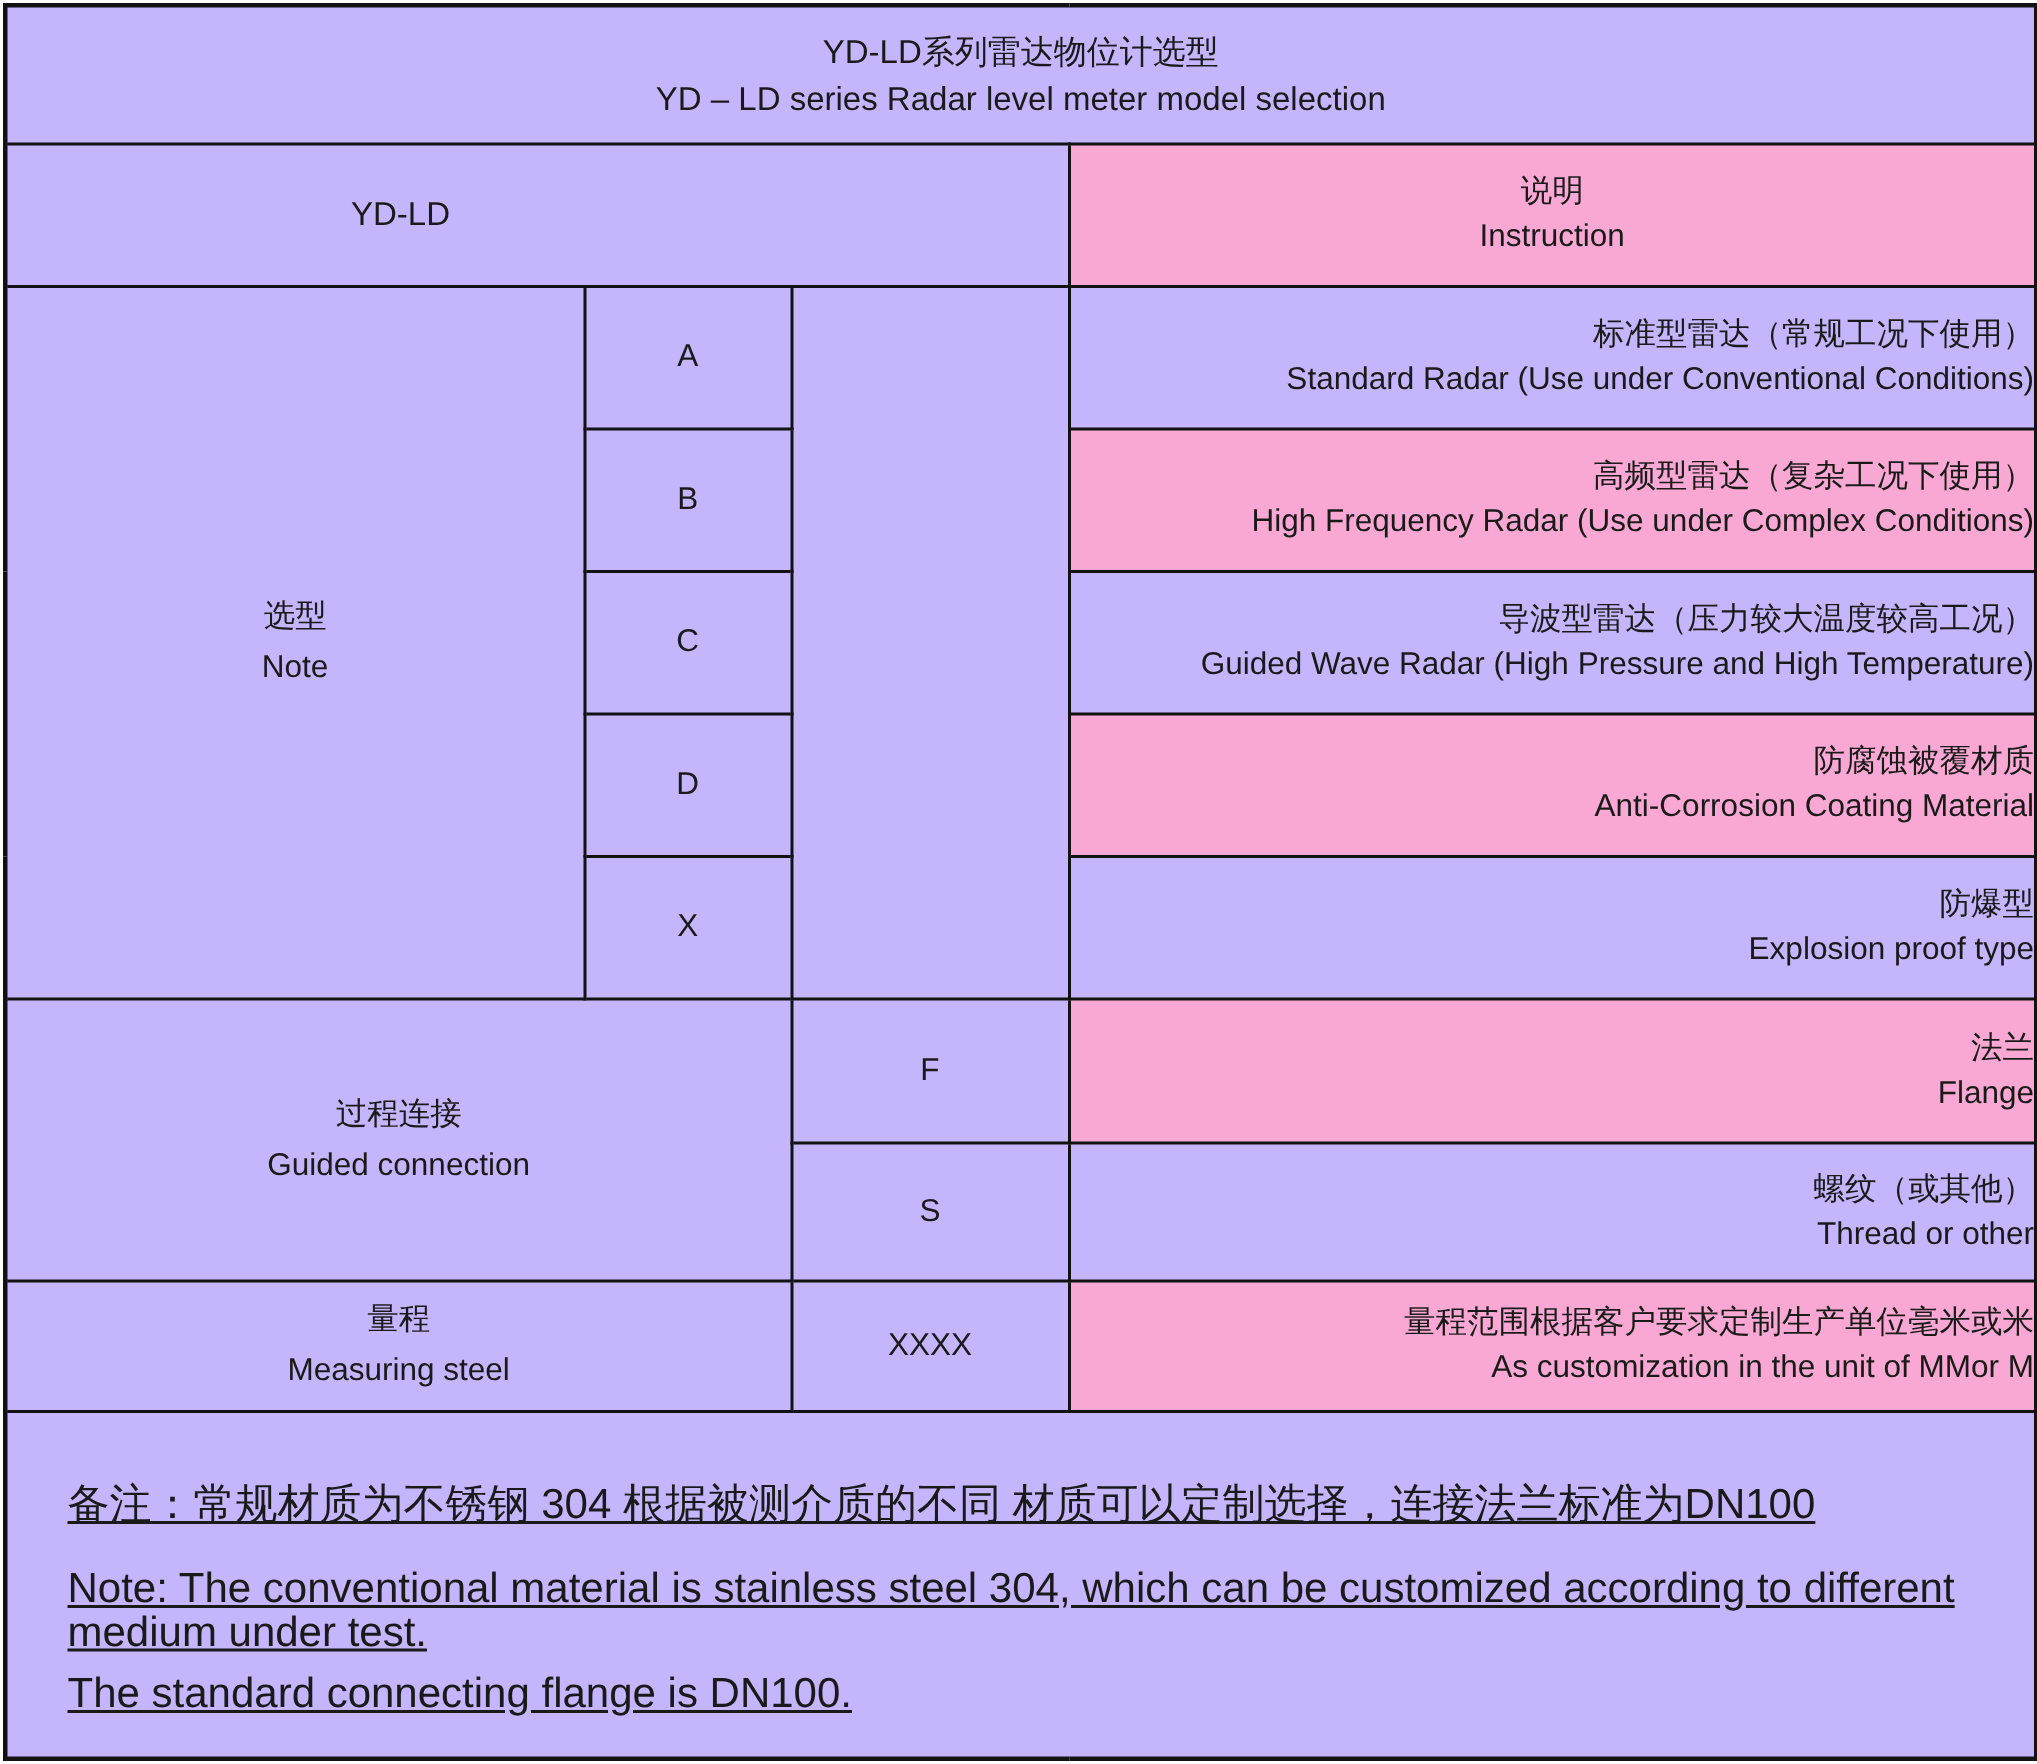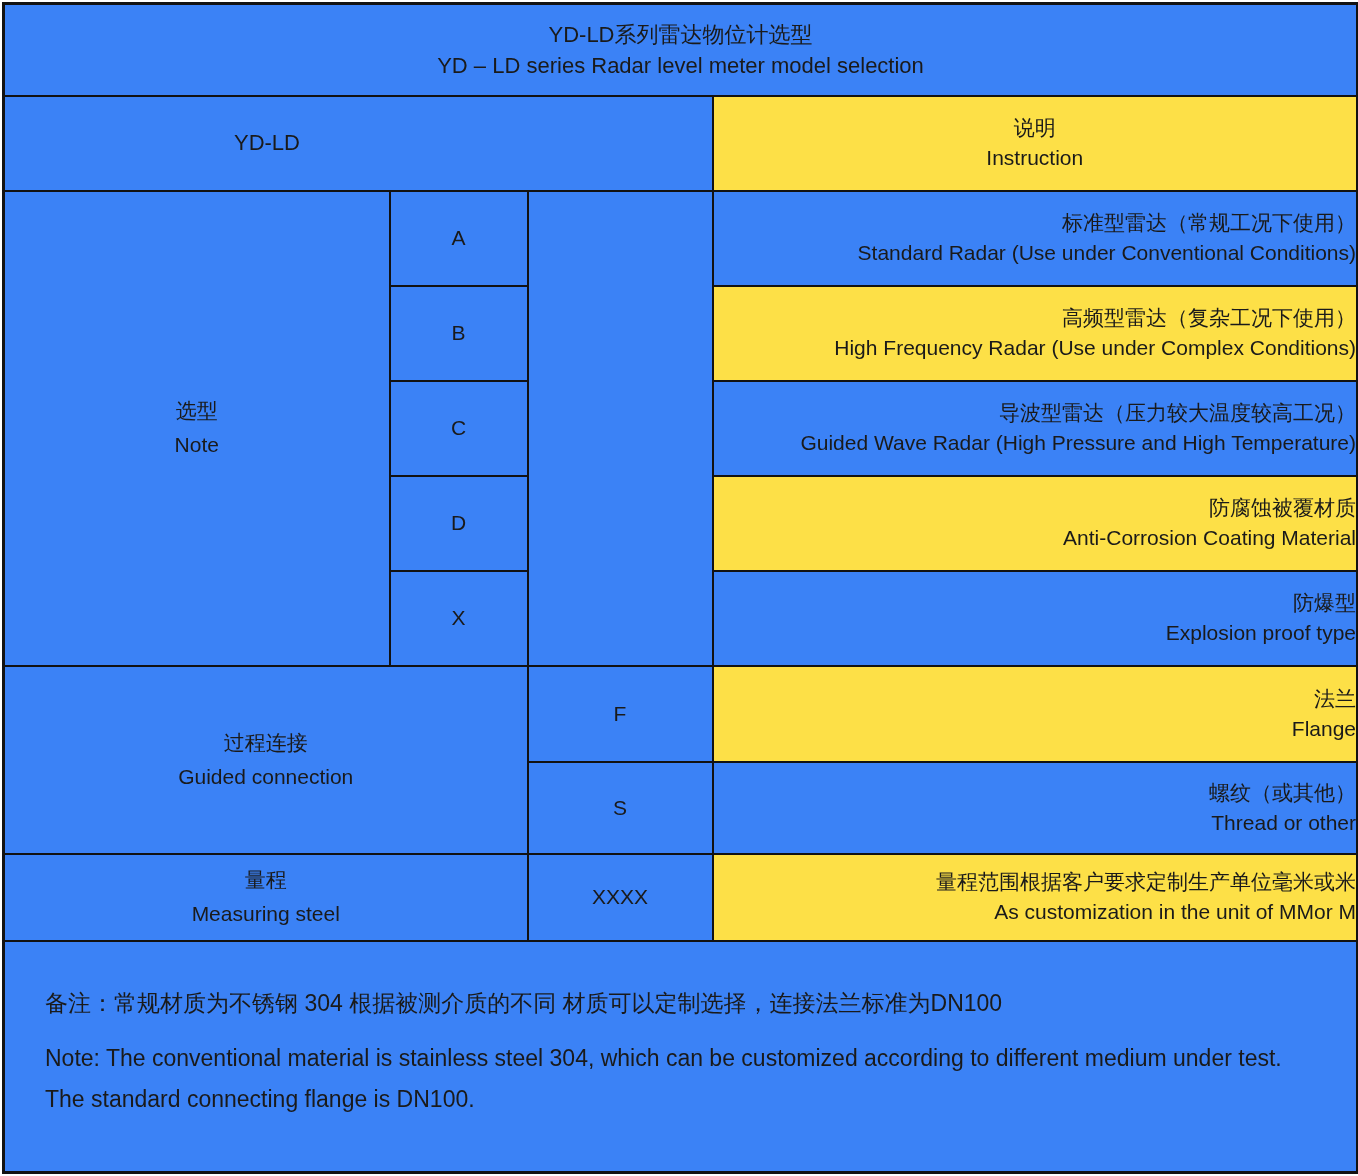--- a/index.html
+++ b/index.html
@@ -26,41 +26,42 @@
     border: 2px solid #121212;
     padding: 0;
     text-align: center;
     vertical-align: middle;
     font-size: 21px;
     line-height: 30px;
   }
   table.model-table {
     border: 3px solid #121212;
   }
-  .bg-blue  { background: #3b82f6; }
-  .bg-white { background: #fde047; margin-left: 20px; }
+  .bg-blue  { background: #c4b5fd; }
+  .bg-white { background: #f9a8d4; margin-left: 20px; }
 
   .title-cell div { line-height: 31px; font-size: 22px; }
 
   .model-cell-inner {
     width: 524px;           
     text-align: center;
     font-size: 22px;
   }
   .group-label div { line-height: 34px; }
   .code-cell { font-size: 22px; }
   .desc-cell div { line-height: 30px; text-align: right; }
 
   .note-cell {
     text-align: left !important;
     vertical-align: top !important;
   }
   .note-inner {
     padding: 46px 40px 0 40px;
-    font-size: 23px;
+    font-size: 28px;
+    text-decoration: underline;
   }
   .note-zh { line-height: 30px; margin-bottom: 26px; }
   .note-en div { line-height: 29px; margin-top: 12px; }
 </style>
 </head>
 <body>
 
 <div class="sheet">
   <table class="model-table">
     <colgroup>

